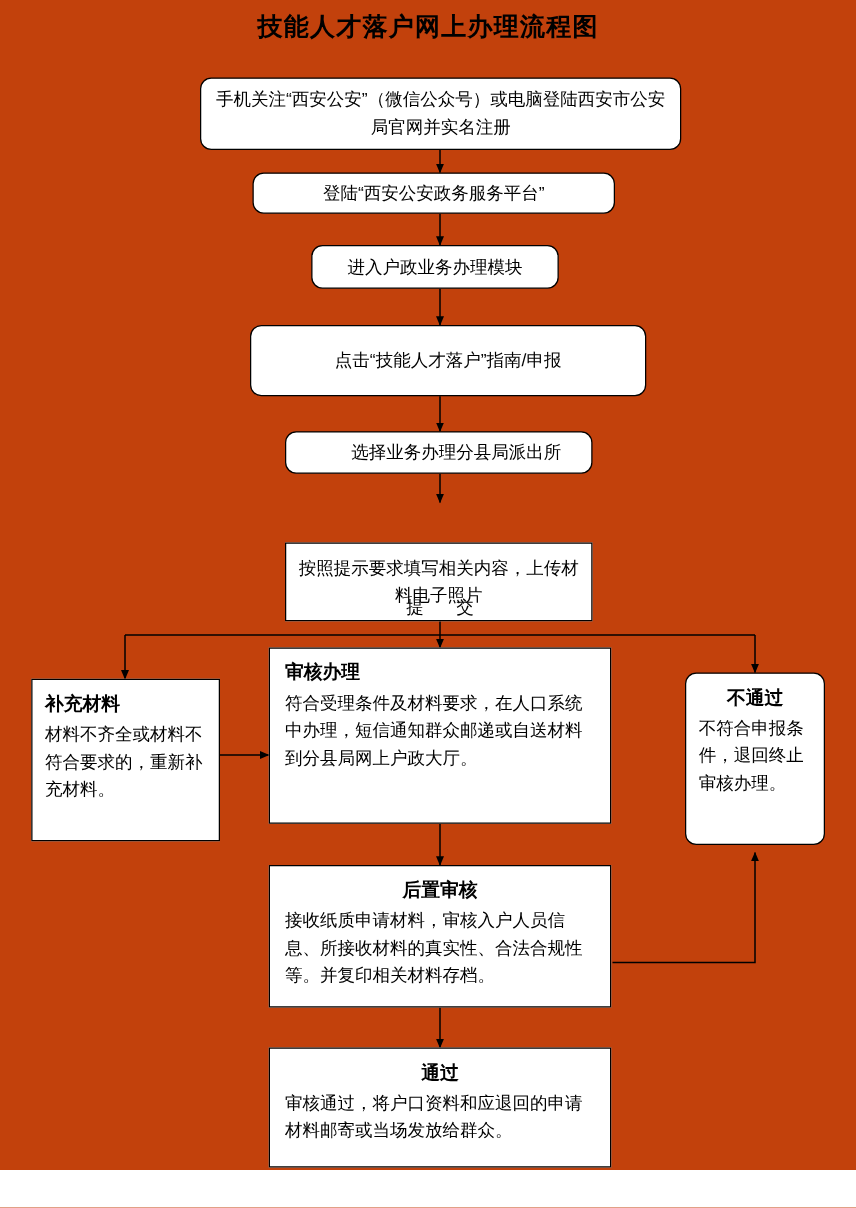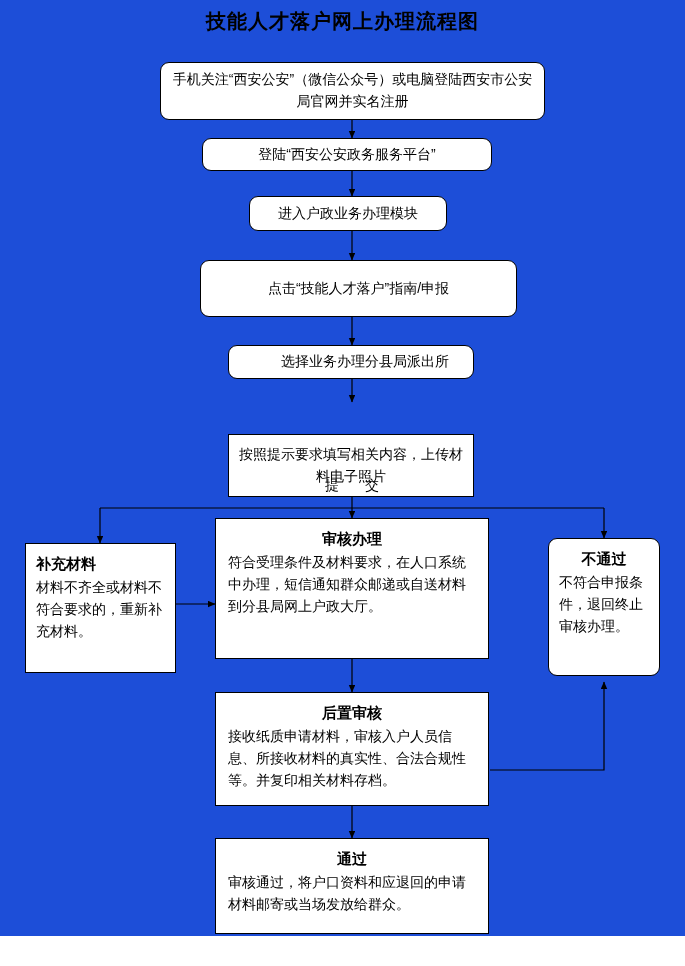--- a/index.html
+++ b/index.html
@@ -9,21 +9,21 @@
   }
   body {
     font-family: "Liberation Sans", "DejaVu Sans", sans-serif;
     color: #000000;
   }
   #canvas {
     position: relative;
     width: 685px;
     height: 936px;
     overflow: hidden;
-    background: #1d4ed8;
+    background: #c2410c;
   }
   #connectors {
     position: absolute;
     left: 0;
     top: 0;
     width: 685px;
     height: 966px;
     pointer-events: none;
   }
   .title {
@@ -142,21 +142,21 @@
   </div>
 
   <div class="label" style="left:325px; top:477px;">提　交</div>
 
   <div class="node" style="left:25px; top:543px; width:151px; height:130px; align-items:stretch; justify-content:flex-start; padding:8px 10px;">
     <div class="head" style="text-align:left;">补充材料</div>
     <div class="body">材料不齐全或材料不符合要求的，重新补充材料。</div>
   </div>
 
   <div class="node" style="left:215px; top:518px; width:274px; height:141px; align-items:stretch; justify-content:flex-start; padding:8px 12px;">
-    <div class="head" style="text-align:center;">审核办理</div>
+    <div class="head" style="text-align:left;font-family:Liberation Serif, serif;">审核办理</div>
     <div class="body">符合受理条件及材料要求，在人口系统中办理，短信通知群众邮递或自送材料到分县局网上户政大厅。</div>
   </div>
 
   <div class="node rounded" style="left:548px; top:538px; width:112px; height:138px; align-items:stretch; justify-content:flex-start; padding:8px 10px;">
     <div class="head" style="text-align:center;">不通过</div>
     <div class="body">不符合申报条件，退回终止审核办理。</div>
   </div>
 
   <div class="node" style="left:215px; top:692px; width:274px; height:114px; align-items:stretch; justify-content:flex-start; padding:8px 12px;">
     <div class="head" style="text-align:center;">后置审核</div>

